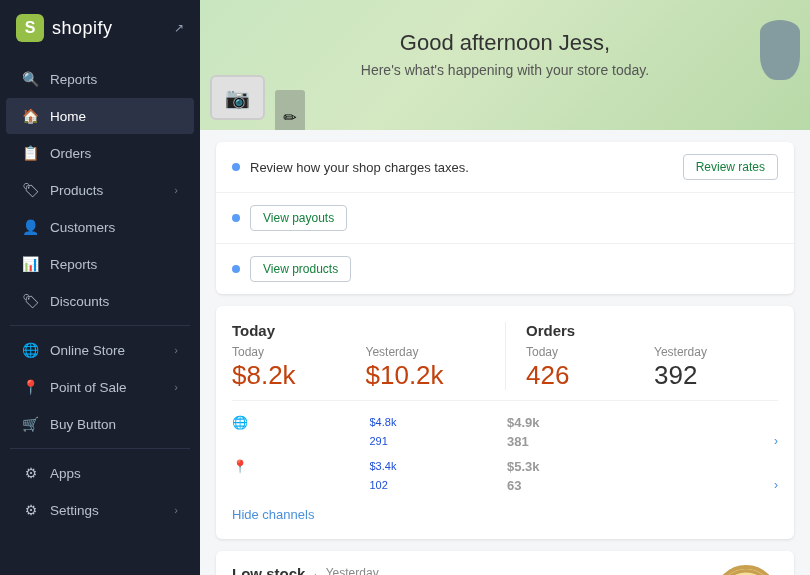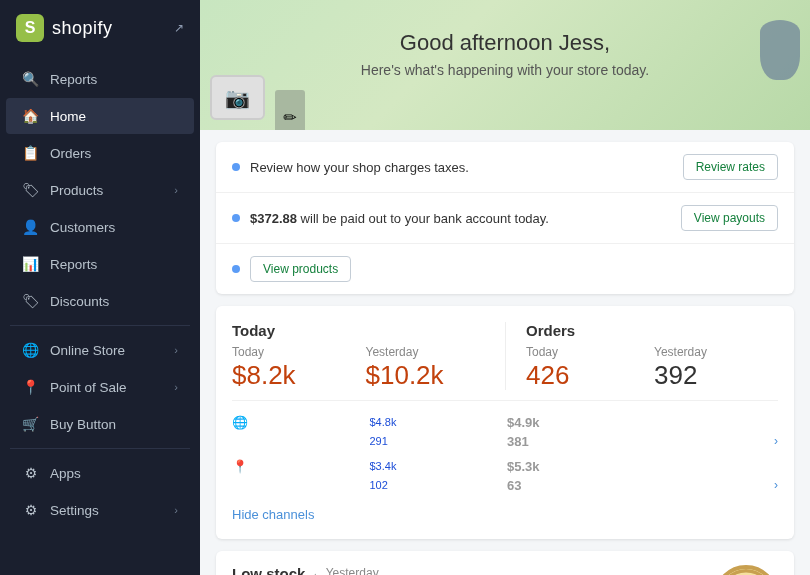--- a/index.html
+++ b/index.html
@@ -329,21 +329,20 @@
   <div class="content">
 
     <div class="card">
       <div class="notification-row">
         <div class="notif-dot"></div>
         <span class="notif-text">Review how your shop charges taxes.</span>
         <button class="notif-btn">Review rates</button>
       </div>
       <div class="notification-row">
         <div class="notif-dot"></div>
-        <span class="notif-text"><strong>$372.88</strong> will be paid out to your bank account today.</span>
         <button class="notif-btn">View payouts</button>
       </div>
       <div class="notification-row">
         <div class="notif-dot"></div>
         <button class="notif-btn">View products</button>
       </div>
     </div>
 
     <div class="stats-card">
       <div class="stats-grid">

